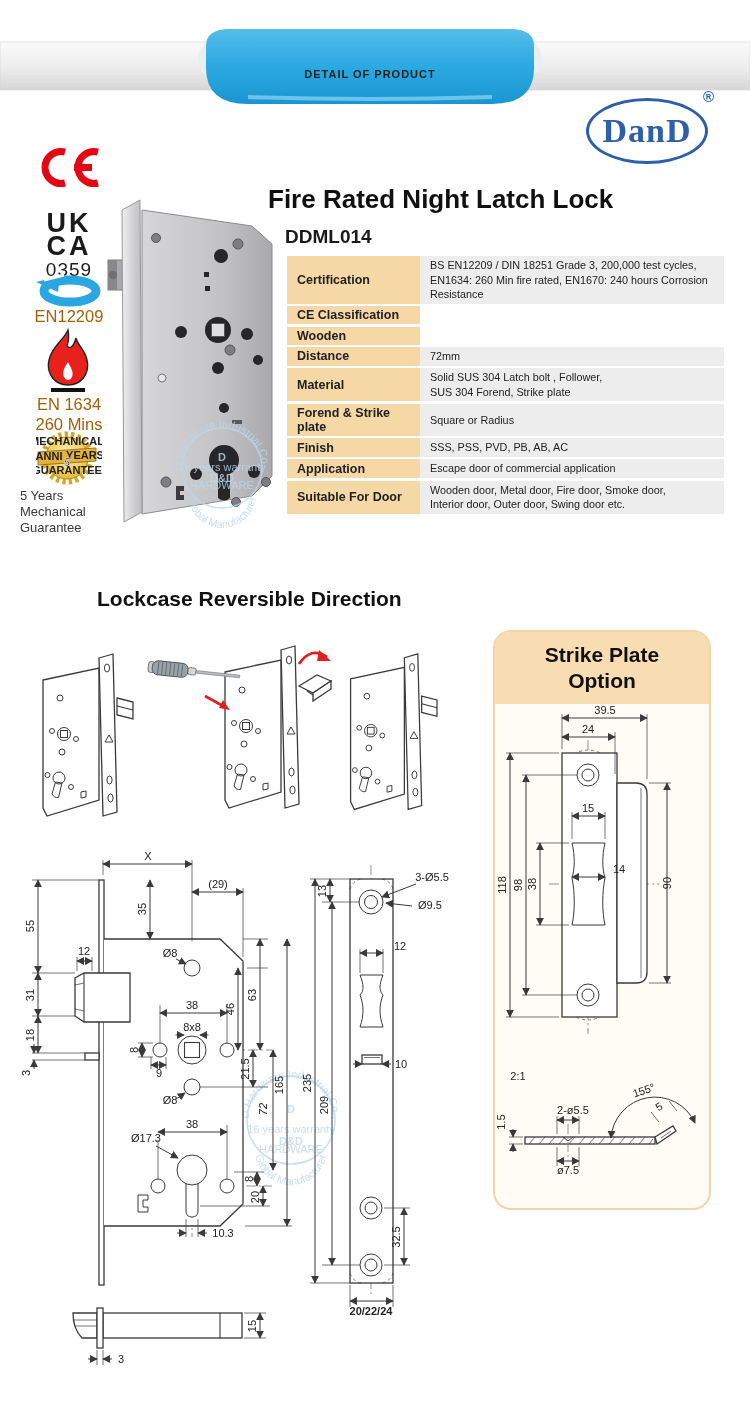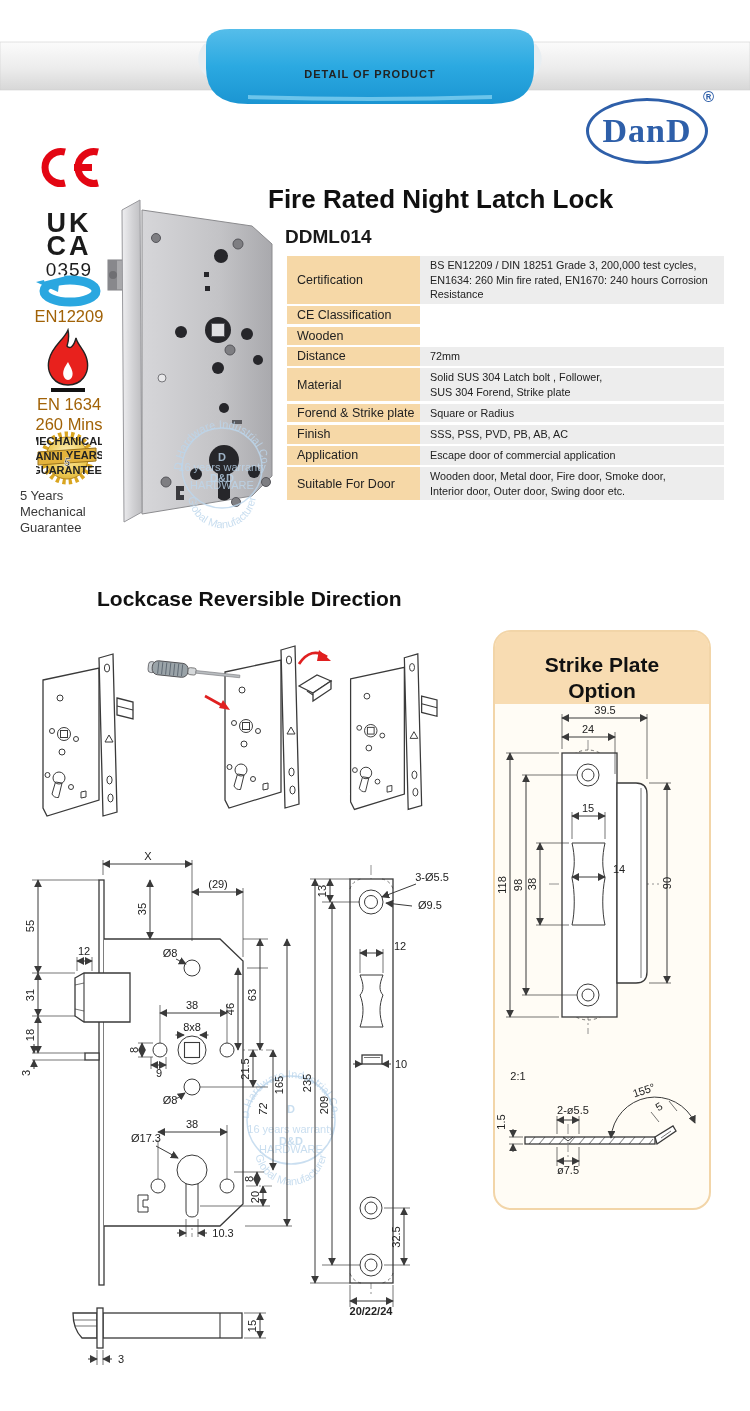--- a/index.html
+++ b/index.html
@@ -21,26 +21,26 @@
   #logo-reg{color:#2e5fa9;font-size:15px;font-weight:bold;}
   #ukca{font-weight:bold;font-size:27px;line-height:23px;letter-spacing:3px;color:#1b1b1b;text-align:center;margin-top:16px;}
   #ukca-num{font-size:19px;letter-spacing:1px;font-weight:normal;}
   #en12209-label,#fire-label{font-size:16.5px;color:#a16207;text-align:center;line-height:20px;}
   #guarantee-label{font-size:13px;color:#3a3a3a;line-height:16px;}
   
   #product-title{font-size:26px;font-weight:bold;color:#101010;}
   #product-model{font-size:19px;font-weight:bold;color:#1a1a1a;}
   #spec-table{width:437px;}
   .spec-row{display:flex;margin-bottom:2.5px;}
-  .spec-label{width:133px;background:#f6d8a7;font-weight:normal;font-size:12.5px;padding:2px 4px 2px 10px;display:flex;align-items:center;box-sizing:border-box;}
+  .spec-label{width:133px;background:#f6d8a7;font-weight:bold;font-size:12.5px;padding:2px 4px 2px 10px;display:flex;align-items:center;box-sizing:border-box;}
   .spec-value{flex:1;background:#ededed;font-size:10.8px;line-height:1.35;padding:2px 14px 2px 10px;display:flex;align-items:center;white-space:pre-line;box-sizing:border-box;}
   #lockcase-heading{font-size:21px;font-weight:bold;color:#111;}
   
   #strike-panel{width:218px;height:580px;background:#fffcf5;border:2px solid #f2d5a8;border-radius:18px;box-sizing:border-box;}
-  #strike-header{height:72px;background:#f8dcb2;border-radius:15px 15px 0 0;display:flex;flex-direction:column;align-items:center;justify-content:flex-end;font-size:21px;font-weight:bold;color:#111;line-height:26px;}
+  #strike-header{height:72px;background:#f8dcb2;border-radius:15px 15px 0 0;display:flex;flex-direction:column;align-items:center;justify-content:center;font-size:21px;font-weight:bold;color:#111;line-height:26px;}
 </style>
 </head>
 <body>
 
 <svg class="abs" style="left:0;top:0" width="750" height="120">
   <defs>
     <linearGradient id="gBar" x1="0" y1="0" x2="0" y2="1">
       <stop offset="0" stop-color="#fbfbfb"></stop>
         <stop offset="0.55" stop-color="#ececec"></stop>
         <stop offset="1" stop-color="#d7d7d7"></stop>

